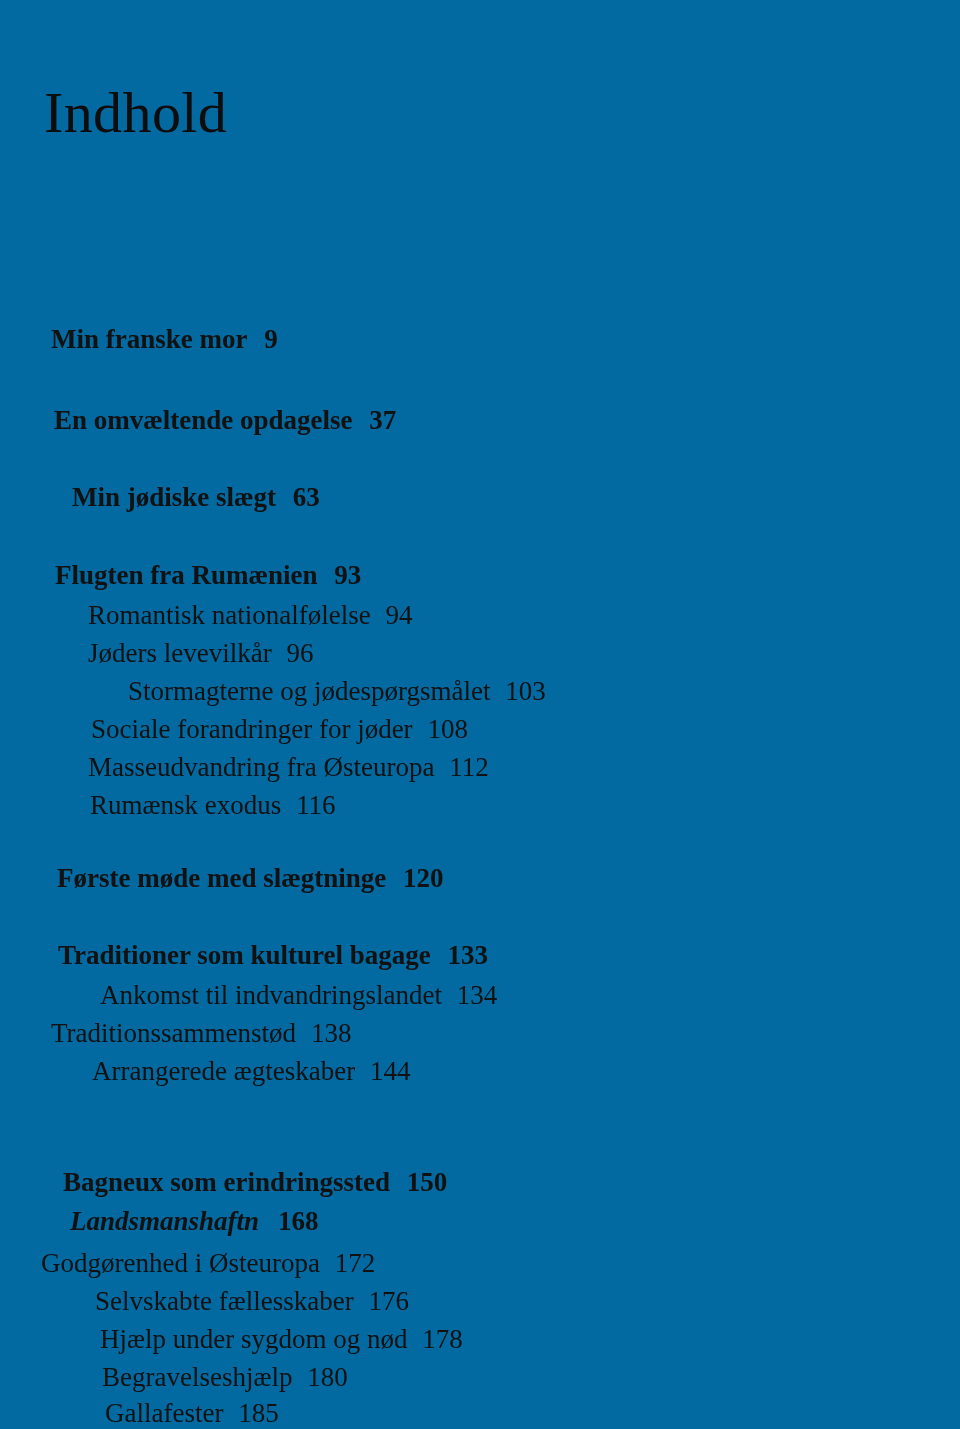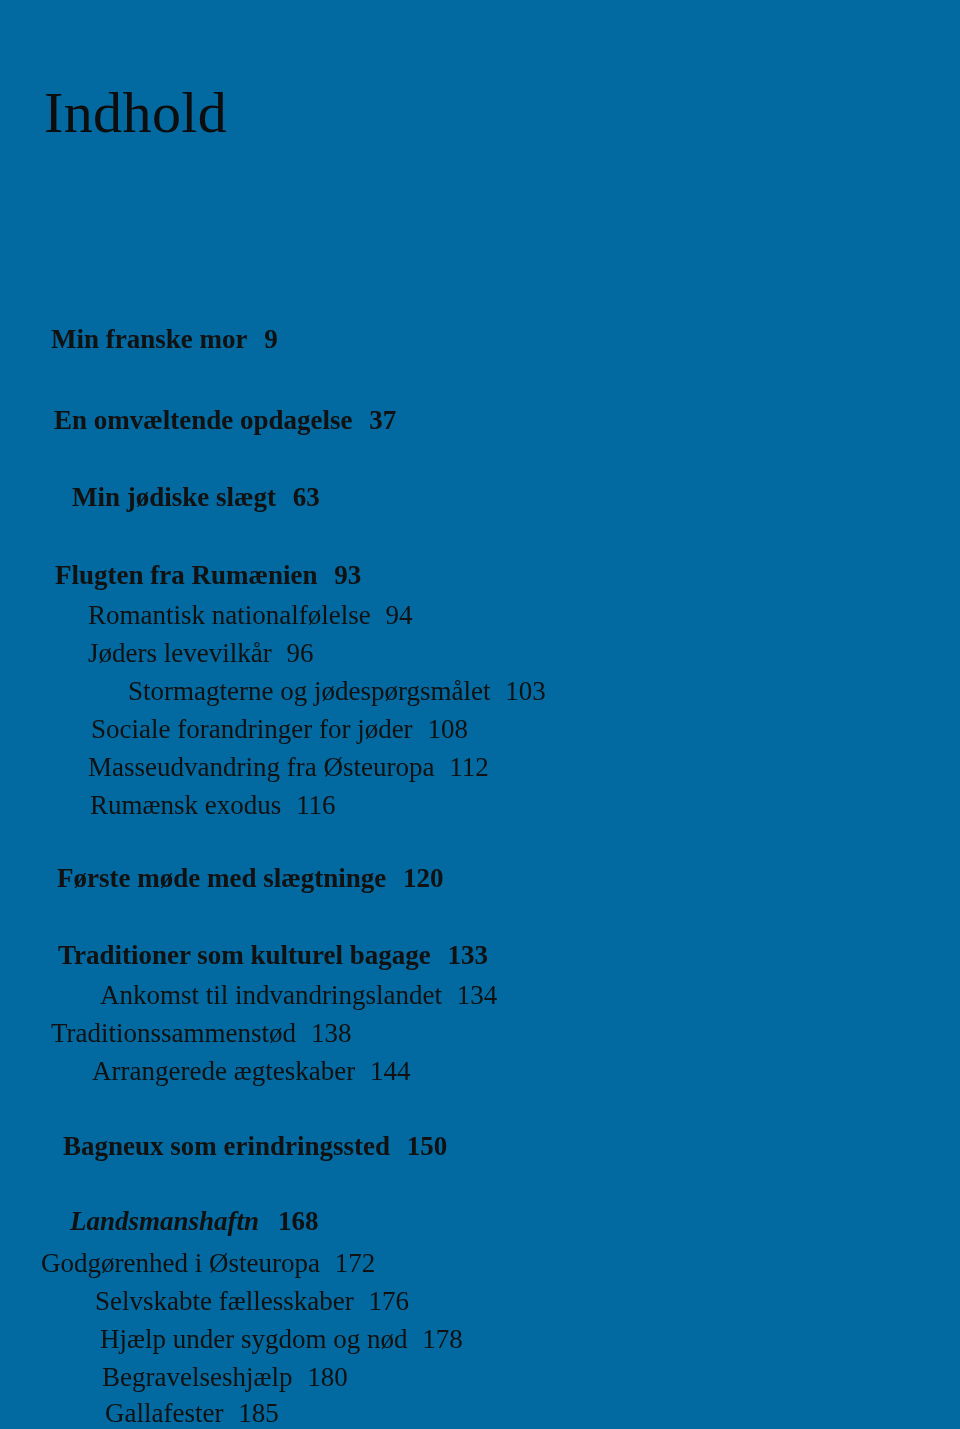--- a/index.html
+++ b/index.html
@@ -102,21 +102,21 @@
       <div class="toc-entry lvl2" style="position: absolute; left: 0px; top: 322px; padding-left: 88px;"><span class="label">Jøders levevilkår</span><span class="page-no">96</span></div>
       <div class="toc-entry lvl2" style="position: absolute; left: 0px; top: 360px; padding-left: 88px; margin-left: 40px;"><span class="label">Stormagterne og jødespørgsmålet</span><span class="page-no">103</span></div>
       <div class="toc-entry lvl2" style="position: absolute; left: 4px; top: 398px; padding-left: 71px; margin-left: 16px;"><span class="label">Sociale forandringer for jøder</span><span class="page-no">108</span></div>
       <div class="toc-entry lvl2" style="position: absolute; left: 0px; top: 436px; padding-left: 88px;"><span class="label">Masseudvandring fra Østeuropa</span><span class="page-no">112</span></div>
       <div class="toc-entry lvl2" style="position: absolute; left: 0px; top: 474px; padding-left: 90px;"><span class="label">Rumænsk exodus</span><span class="page-no">116</span></div>
       <div class="toc-entry lvl1" style="position: absolute; left: 0px; top: 547px; padding-left: 57px;"><span class="label">Første møde med slægtninge</span><span class="page-no">120</span></div>
       <div class="toc-entry lvl1" style="position: absolute; left: 0px; top: 624px; padding-left: 58px;"><span class="label">Traditioner som kulturel bagage</span><span class="page-no">133</span></div>
       <div class="toc-entry lvl2" style="position: absolute; left: 0px; top: 664px; padding-left: 100px;"><span class="label">Ankomst til indvandringslandet</span><span class="page-no">134</span></div>
       <div class="toc-entry lvl2" style="position: absolute; left: 0px; top: 702px; padding-left: 51px;"><span class="label">Traditionssammenstød</span><span class="page-no">138</span></div>
       <div class="toc-entry lvl2" style="position: absolute; left: 0px; top: 740px; padding-left: 92px;"><span class="label">Arrangerede ægteskaber</span><span class="page-no">144</span></div>
-      <div class="toc-entry lvl1" style="position: absolute; left: 0px; top: 815px; padding-left: 63px; text-align: right;"><span class="label">Bagneux som erindringssted</span><span class="page-no">150</span></div>
+      <div class="toc-entry lvl1" style="position: absolute; left: 0px; top: 851px; padding-left: 63px; text-align: right;"><span class="label">Bagneux som erindringssted</span><span class="page-no">150</span></div>
       <div class="toc-entry lvl1 italic" style="position: absolute; left: 0px; top: 890px; padding-left: 70px;"><span class="label">Landsmanshaftn</span><span class="page-no">168</span></div>
       <div class="toc-entry lvl2" style="position: absolute; left: 0px; top: 932px; padding-left: 41px;"><span class="label">Godgørenhed i Østeuropa</span><span class="page-no">172</span></div>
       <div class="toc-entry lvl2" style="position: absolute; left: 0px; top: 970px; padding-left: 95px;"><span class="label">Selvskabte fællesskaber</span><span class="page-no">176</span></div>
       <div class="toc-entry lvl2" style="position: absolute; left: 0px; top: 1008px; padding-left: 100px;"><span class="label">Hjælp under sygdom og nød</span><span class="page-no">178</span></div>
       <div class="toc-entry lvl2" style="position: absolute; left: 0px; top: 1046px; padding-left: 102px;"><span class="label">Begravelseshjælp</span><span class="page-no">180</span></div>
       <div class="toc-entry lvl2" style="position: absolute; left: 0px; top: 1082px; padding-left: 105px;"><span class="label">Gallafester</span><span class="page-no">185</span></div>
     </div>
 
 </div>
 

